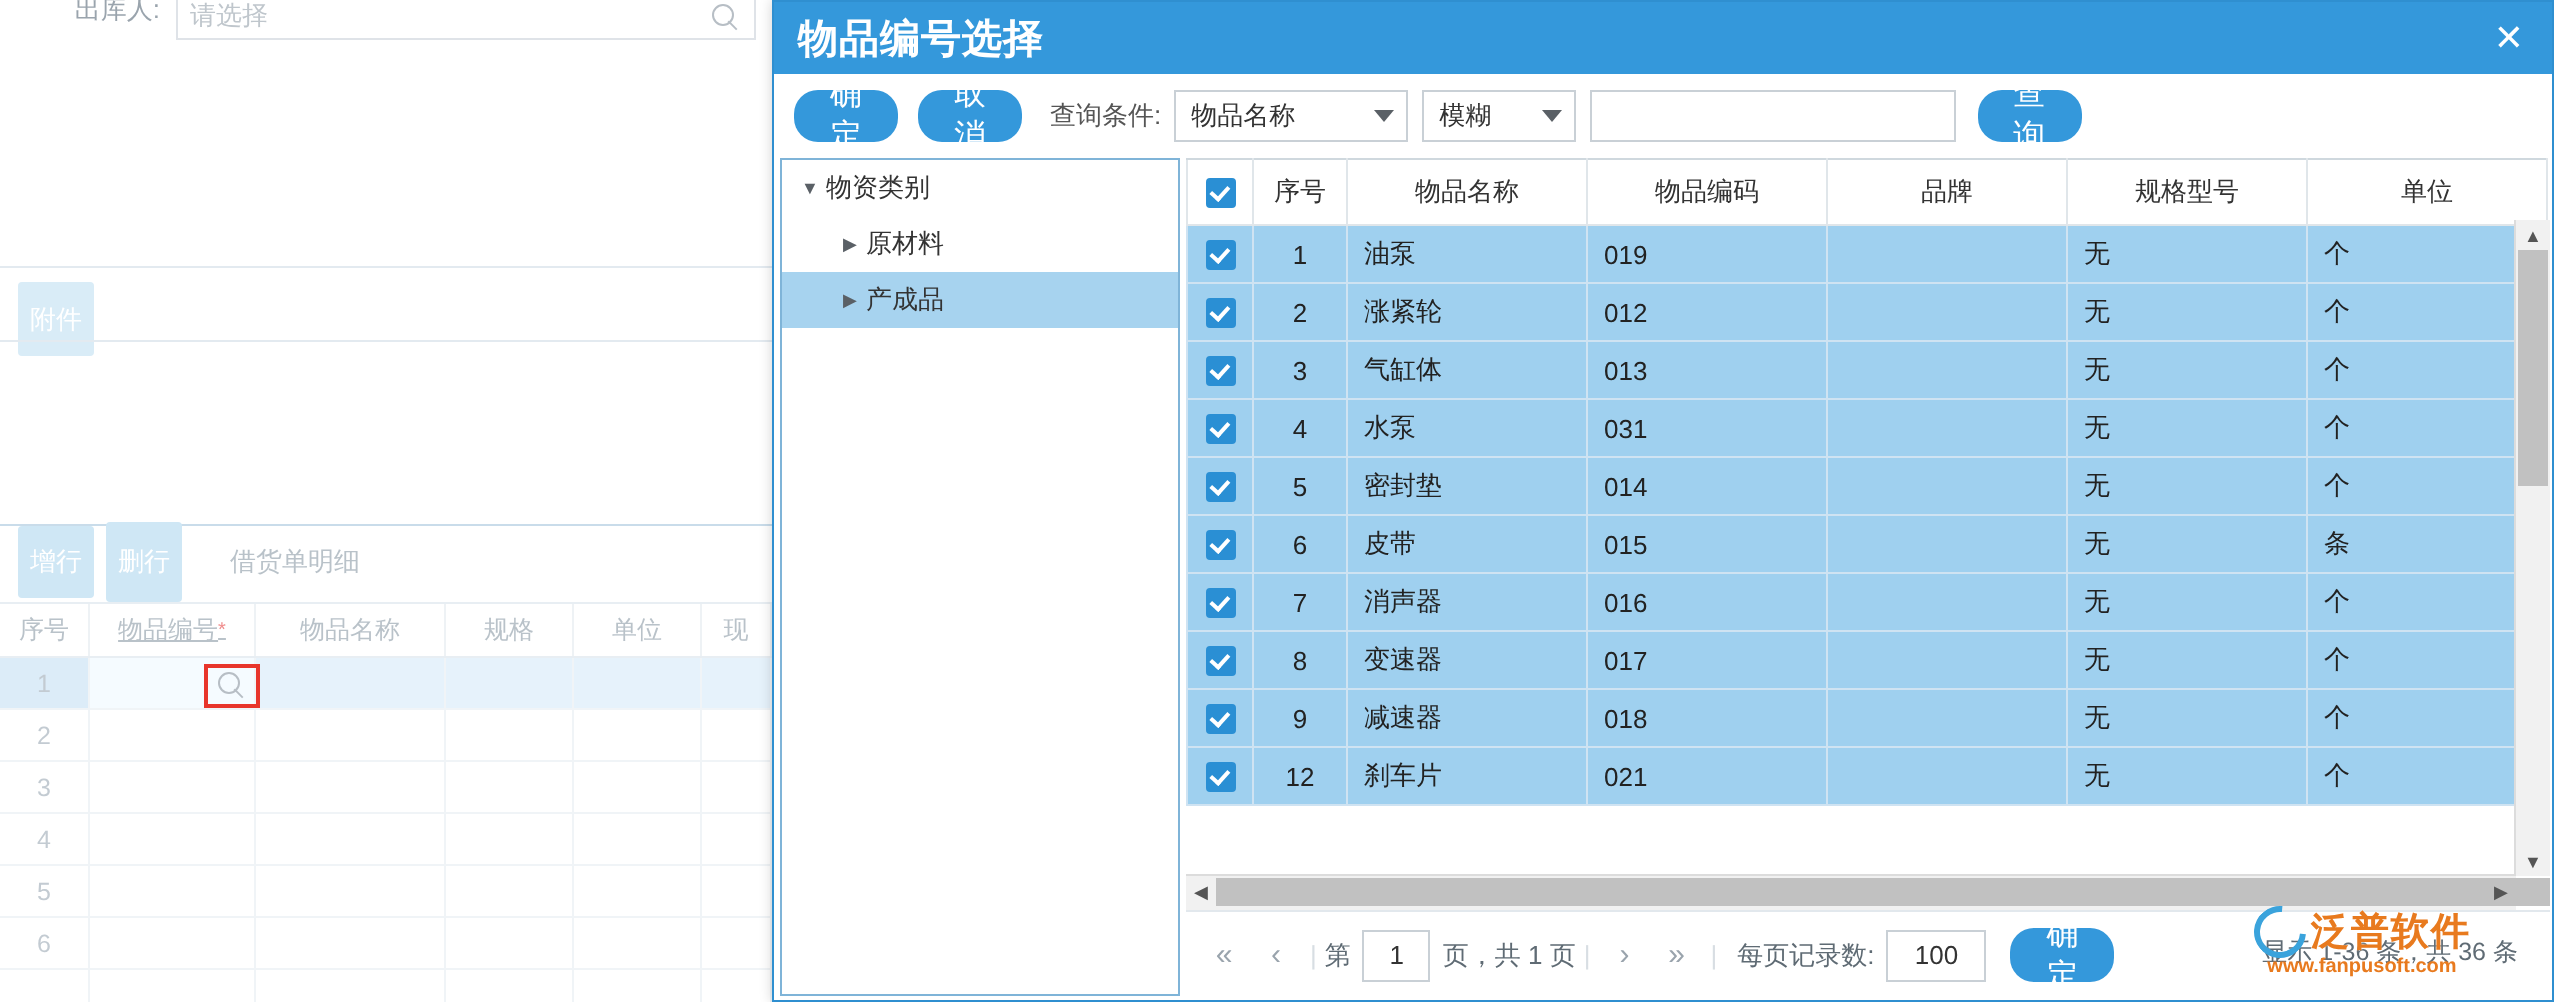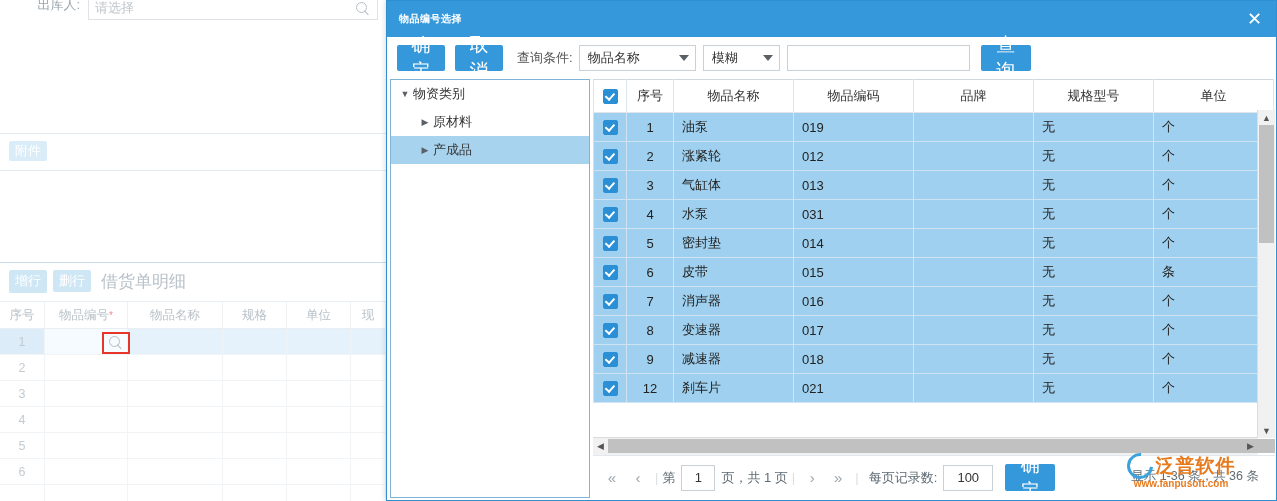--- a/index.html
+++ b/index.html
@@ -52,30 +52,30 @@
   
   #dialog{
     position:absolute;left:386px;top:0;width:891px;height:501px;
     background:#ffffff;border:1px solid #2f8fd0;box-sizing:border-box;
     box-shadow:0 0 6px rgba(0,0,0,.18);
   }
   #dlg-title-bar{
     height:36px;background:#3498db;display:flex;align-items:center;
     justify-content:space-between;padding:0 10px 0 12px;box-sizing:border-box;
   }
-  #dlg-title{color:#fff;font-size:10px;font-weight:bold;letter-spacing:.5px;}
+  #dlg-title{color:#fff;font-size:20px;font-weight:bold;letter-spacing:.5px;}
   #dlg-close{color:#fff;font-size:18px;line-height:1;cursor:pointer;padding:2px 4px;}
   #dlg-toolbar{
     height:42px;display:flex;align-items:center;gap:0;padding:0 10px;box-sizing:border-box;
     background:#fff;
   }
   .blue-btn{
-    background:#3498db;color:#fff;font-size:19px;height:26px;min-width:48px;
-    display:flex;align-items:center;justify-content:center;border-radius:2px;cursor:pointer;
-    padding:0 16px;box-sizing:border-box;
+    background:#3498db;color:#fff;font-size:16px;height:26px;min-width:48px;
+    display:flex;align-items:center;justify-content:center;border-radius:12px;cursor:pointer;
+    padding:0 26px;box-sizing:border-box;
   }
   .tb-label{font-size:13px;color:#555;margin:0 6px 0 14px;}
   .fake-select{
     height:26px;border:1px solid #c9d0d6;background:#fff;box-sizing:border-box;
     display:flex;align-items:center;justify-content:space-between;padding:0 6px 0 8px;
     font-size:13px;color:#333;cursor:pointer;
   }
   .caret{width:0;height:0;border-left:5px solid transparent;border-right:5px solid transparent;border-top:6px solid #5a6066;margin-left:8px;}
   .text-input{
     height:26px;border:1px solid #c9d0d6;background:#fff;box-sizing:border-box;
@@ -161,33 +161,33 @@
   <div class="bg-field-row" style="left:0;top:-4px;width:386px;">
     <div class="bg-label">出库人:</div>
     <div class="bg-input" style="width:290px;">
       <span>请选择</span>
       <span class="mag-icon" style="position:absolute;right:7px;top:5px;"></span>
     </div>
   </div>
 
 
   <div class="hr-line" style="top:133px;"></div>
-  <div class="tab-chip" style="left:9px;top:141px;width:38px;height:20px;">附件</div>
+  <div class="tab-chip" style="left:9px;top:141px;width:38px;height:37px;">附件</div>
   <div class="hr-line" style="top:170px;"></div>
   <div class="hr-line" style="top:262px;background:#c9dcea;"></div>
 
   <div style="position:absolute;left:0;top:267px;width:386px;height:28px;display:flex;align-items:center;gap:6px;padding-left:9px;box-sizing:border-box;">
-    <div class="grid-toolbar-btn" style="width:38px;height:23px;text-align:right;">增行</div>
-    <div class="grid-toolbar-btn" style="width:38px;height:22px;">删行</div>
-    <div style="color:#b9c2c9;font-size:17px;margin-left:4px;">借货单明细</div>
+    <div class="grid-toolbar-btn" style="width:38px;height:36px;text-align:right;">增行</div>
+    <div class="grid-toolbar-btn" style="width:38px;height:40px;">删行</div>
+    <div style="color:#b9c2c9;font-size:13px;margin-left:18px;">借货单明细</div>
   </div>
 
   <div id="bg-grid-head">
     <div style="width:45px;">序号</div>
-    <div style="width:83px;position:relative;">
+    <div style="width:83px;position:relative;text-decoration:underline;">
       <span>物品编号</span>
         <span style="color:#f08d8d;font-size:10px;vertical-align:super;">*</span>
     </div>
     <div style="width:95px;">物品名称</div>
     <div style="width:64px;">规格</div>
     <div style="width:64px;">单位</div>
     <div style="width:35px;">现</div>
   </div>
 
   <div class="bg-grid-row selected" style="top:329px;">

